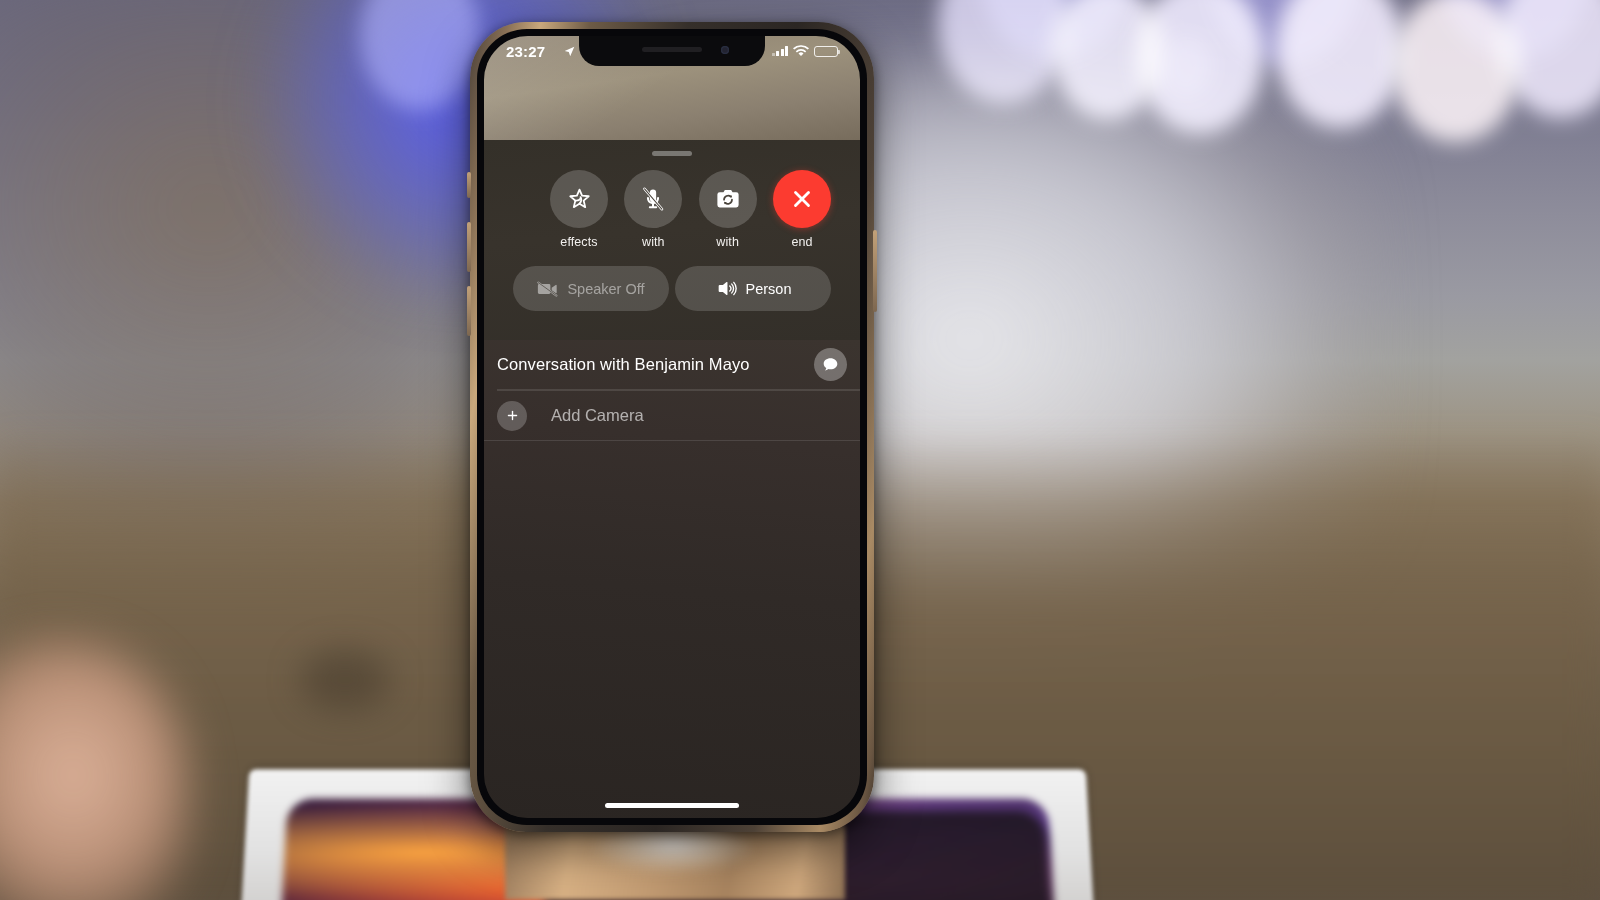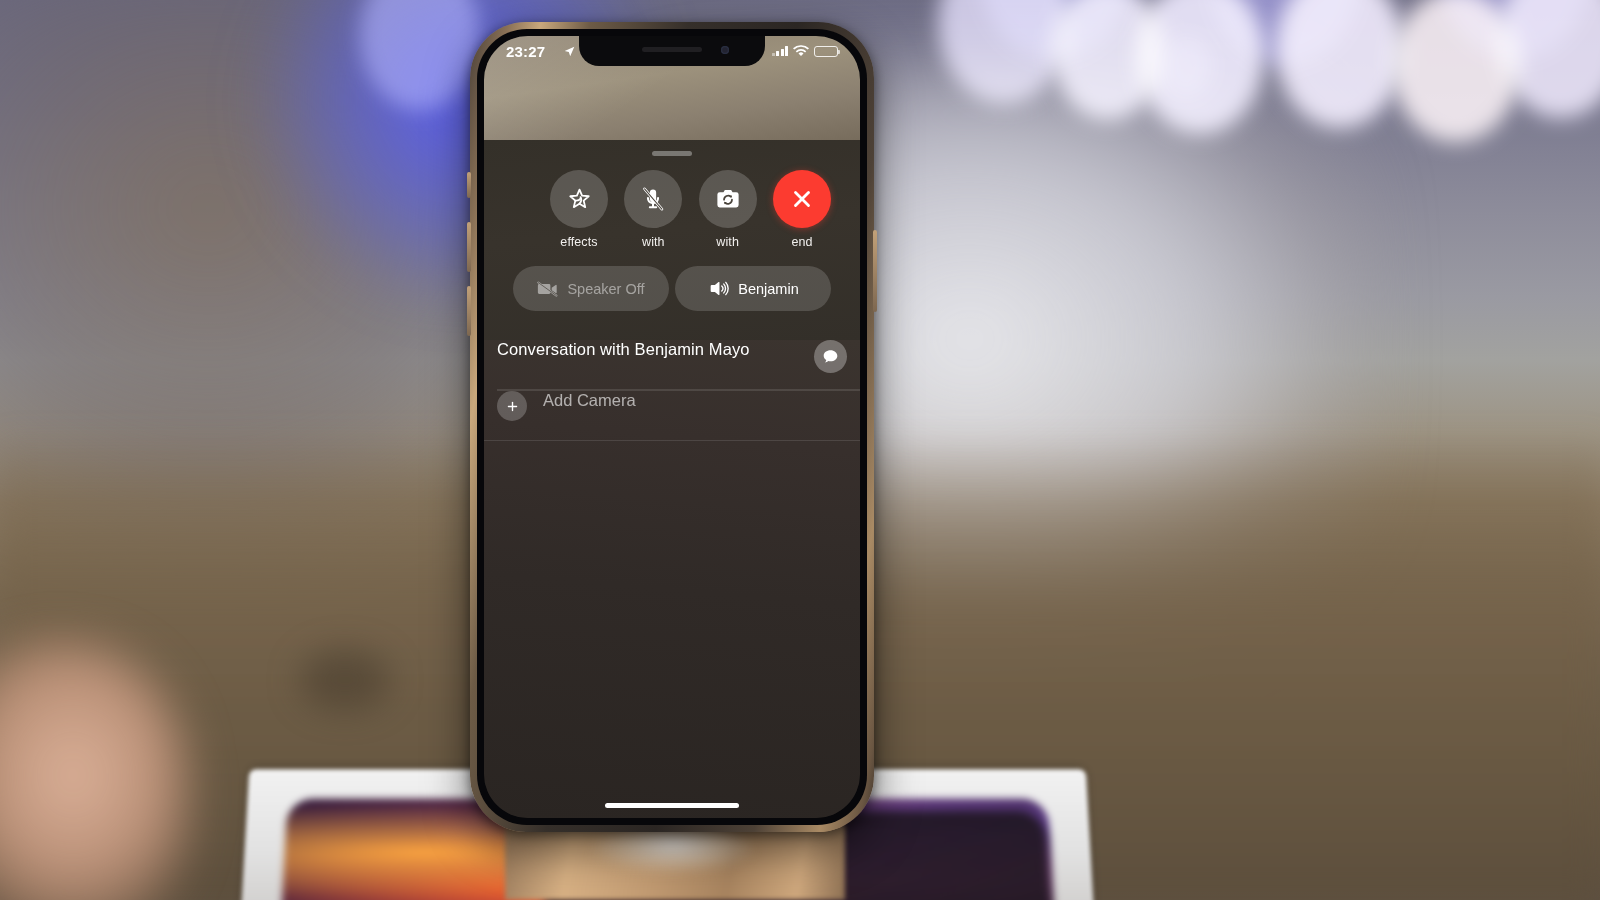--- a/index.html
+++ b/index.html
@@ -369,23 +369,24 @@
   .hairline {
     height: 1px;
     background: rgba(255,255,255,0.115);
     margin-left: 13px;
   }
   .hairline.full { margin-left: 0; }
 
   .row {
     height: 49px;
     display: flex;
+    align-items: center;
     padding: 0 13px 0 13px;
     box-sizing: border-box;
-    gap: 16px;
+    gap: 24px;
   }
   .row-title {
     flex: 1;
     color: #ffffff;
     font-size: 16.5px;
     letter-spacing: 0.1px;
   }
   .msg-btn {
     width: 33px; height: 33px;
     border-radius: 50%;
@@ -615,21 +616,21 @@
 
           <div class="pill">
             <svg width="22" height="17" viewBox="0 0 24 18">
               <path d="M8.6 5.2H5.2A1.2 1.2 0 0 0 4 6.4v5.2a1.2 1.2 0 0 0 1.2 1.2h3.4L12.6 16a0.6 0.6 0 0 0 1-0.47V2.47A0.6 0.6 0 0 0 12.6 2z" fill="#ffffff"></path>
               <g fill="none" stroke="#ffffff" stroke-width="1.5" stroke-linecap="round">
                 <path d="M16.1 6.2a4 4 0 0 1 0 5.6"></path>
                 <path d="M18.3 4.2a7 7 0 0 1 0 9.6"></path>
                 <path d="M20.5 2.3a10 10 0 0 1 0 13.4"></path>
               </g>
             </svg>
-            <span>Benjamin</span>
+            <span>Person</span>
           </div>
 
         </div>
       </div>
 
       <div class="list-panel">
 
         <div class="row">
           <span class="row-title">Conversation with Benjamin Mayo</span>
           <span class="msg-btn">

